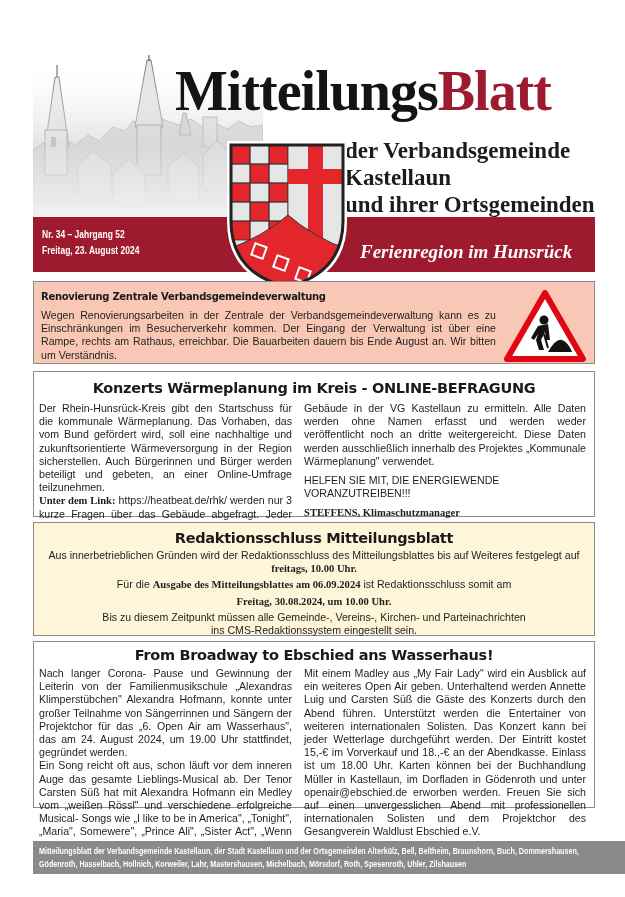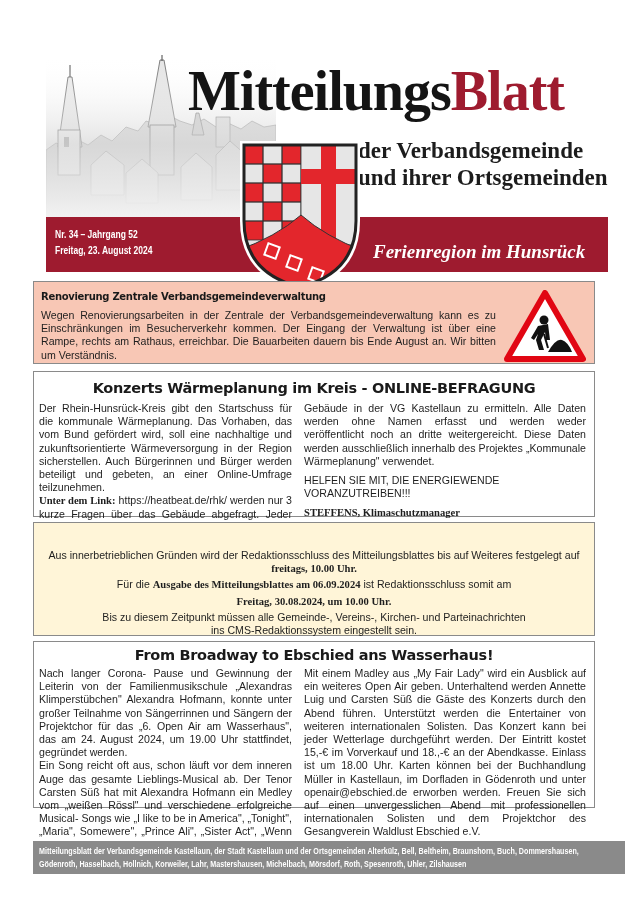--- a/index.html
+++ b/index.html
@@ -1,20 +1,20 @@
 <!DOCTYPE html>
 <html><head>
   <meta charset="utf-8">
   <style>
     * { box-sizing: border-box; margin: 0; padding: 0; }
     html, body { width: 625px; height: 897px; background: #ffffff; overflow: hidden; }
     body { position: relative; font-family: "Liberation Sans", sans-serif; color: #1a1a1a; }
 
     
-    .masthead { position: absolute; left: 46px; top: 55px; width: 562px; height: 215px; padding-left: 40px; }
+    .masthead { position: absolute; left: 33px; top: 55px; width: 562px; height: 215px; padding-left: 40px; }
     .sketch { position: absolute; left: 0; top: 0; width: 230px; height: 162px; }
     .title { position: absolute; left: 142px; top: 8px; font-family: "Liberation Serif", serif; font-weight: bold;
              font-size: 56px; letter-spacing: -1px; line-height: 1; white-space: nowrap; }
     .title .part-a { color: #141414; }
     .title .part-b { color: #9e1b2f; }
     .subtitle { position: absolute; left: 312px; top: 82px; font-family: "Liberation Serif", serif; font-weight: bold;
                 font-size: 23px; line-height: 27px; color: #1c1c1c; }
     .subtitle div { white-space: nowrap; }
     .red-band { position: absolute; left: 0; top: 162px; width: 562px; height: 55px; background: #9e1b2f; }
     .issue { position: absolute; left: 9px; top: 172px; color: #ffffff; font-family: "Liberation Sans", sans-serif;
@@ -92,20 +92,21 @@
     <path d="M170,100 L184,86 L200,100 L200,135 L170,135 Z" fill="#e6e6e6" stroke="#666" stroke-width="0.6"></path>
     <rect x="0" y="0" width="230" height="162" fill="url(#fog)"></rect>
   </svg>
 
   <div class="title">
     <span class="part-a">Mitteilungs</span><span class="part-b">Blatt</span>
   </div>
 
   <div class="subtitle">
     <div>der Verbandsgemeinde</div>
+    <div>Kastellaun</div>
     <div>und ihrer Ortsgemeinden</div>
   </div>
 
   <div class="red-band"></div>
 
   <div class="issue">
     <div>Nr. 34 – Jahrgang 52</div>
     <div>Freitag, 23. August 2024</div>
   </div>
 
@@ -178,20 +179,21 @@
     <p><span class="bold">Unter dem Link:</span><span> https://heatbeat.de/rhk/ werden nur 3 kurze Fragen über das Gebäude abgefragt. Jeder Eintrag hilft, einen möglichst genauen IST-Zustand über die</span></p>
   </div>
   <div class="col col-right waerme-cols body-text">
     <p style="text-align:justify;">Gebäude in der VG Kastellaun zu ermitteln. Alle Daten werden ohne Namen erfasst und werden weder veröffentlicht noch an dritte weitergereicht. Diese Daten werden ausschließlich innerhalb des Projektes „Kommunale Wärmeplanung" verwendet.</p>
     <p class="para-gap" style="text-align:left; width:200px;">HELFEN SIE MIT, DIE ENERGIEWENDE VORANZUTREIBEN!!!</p>
     <p class="para-gap bold" style="text-align:left;">STEFFENS, Klimaschutzmanager</p>
   </div>
 </div>
 
 <div class="box box-redaktion">
+  <div class="box-title redaktion-title">Redaktionsschluss Mitteilungsblatt</div>
   <div class="body-text redaktion-text">
     <p>
       <span>Aus innerbetrieblichen Gründen wird der Redaktionsschluss des Mitteilungsblattes bis auf Weiteres festgelegt auf</span><br>
       <span class="bold">freitags, 10.00 Uhr.</span>
     </p>
     <p><span>Für die </span><span class="bold">Ausgabe des Mitteilungsblattes am 06.09.2024</span><span> ist Redaktionsschluss somit am</span></p>
     <p class="bold">Freitag, 30.08.2024, um 10.00 Uhr.</p>
     <p style="margin-bottom:0;">
       <span>Bis zu diesem Zeitpunkt müssen alle Gemeinde-, Vereins-, Kirchen- und Parteinachrichten</span><br>
       <span>ins CMS-Redaktionssystem eingestellt sein.</span>

